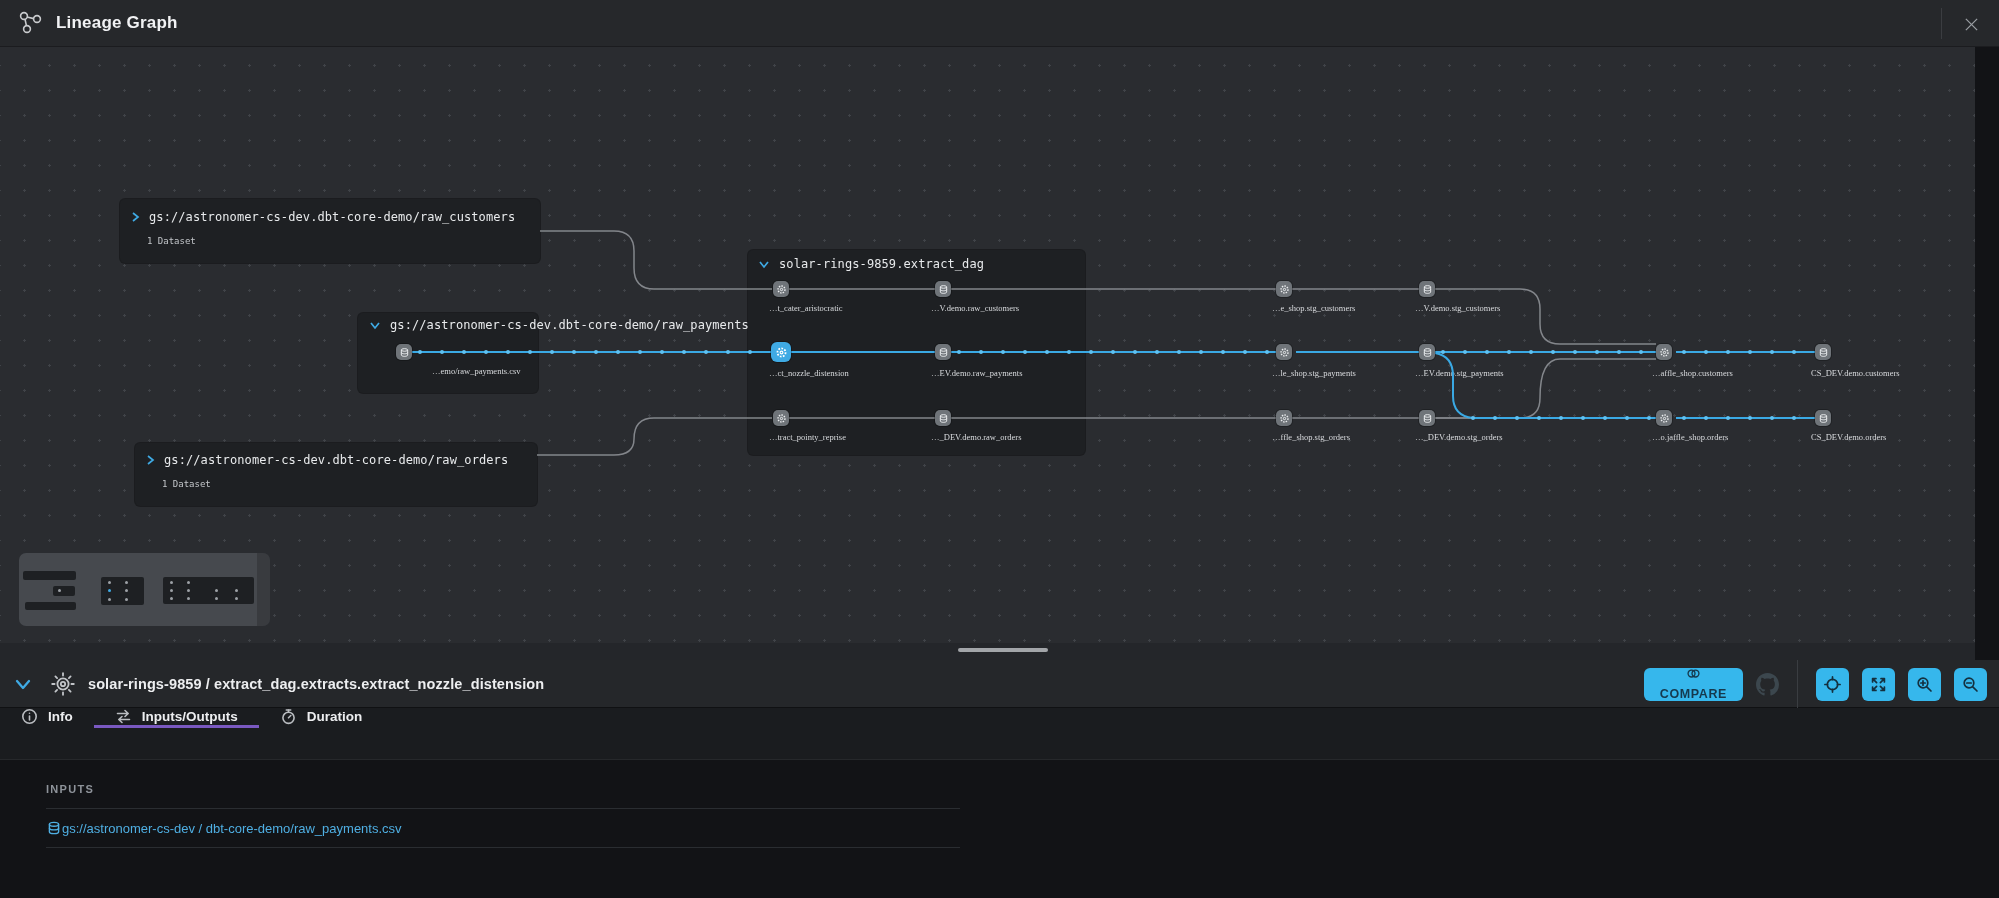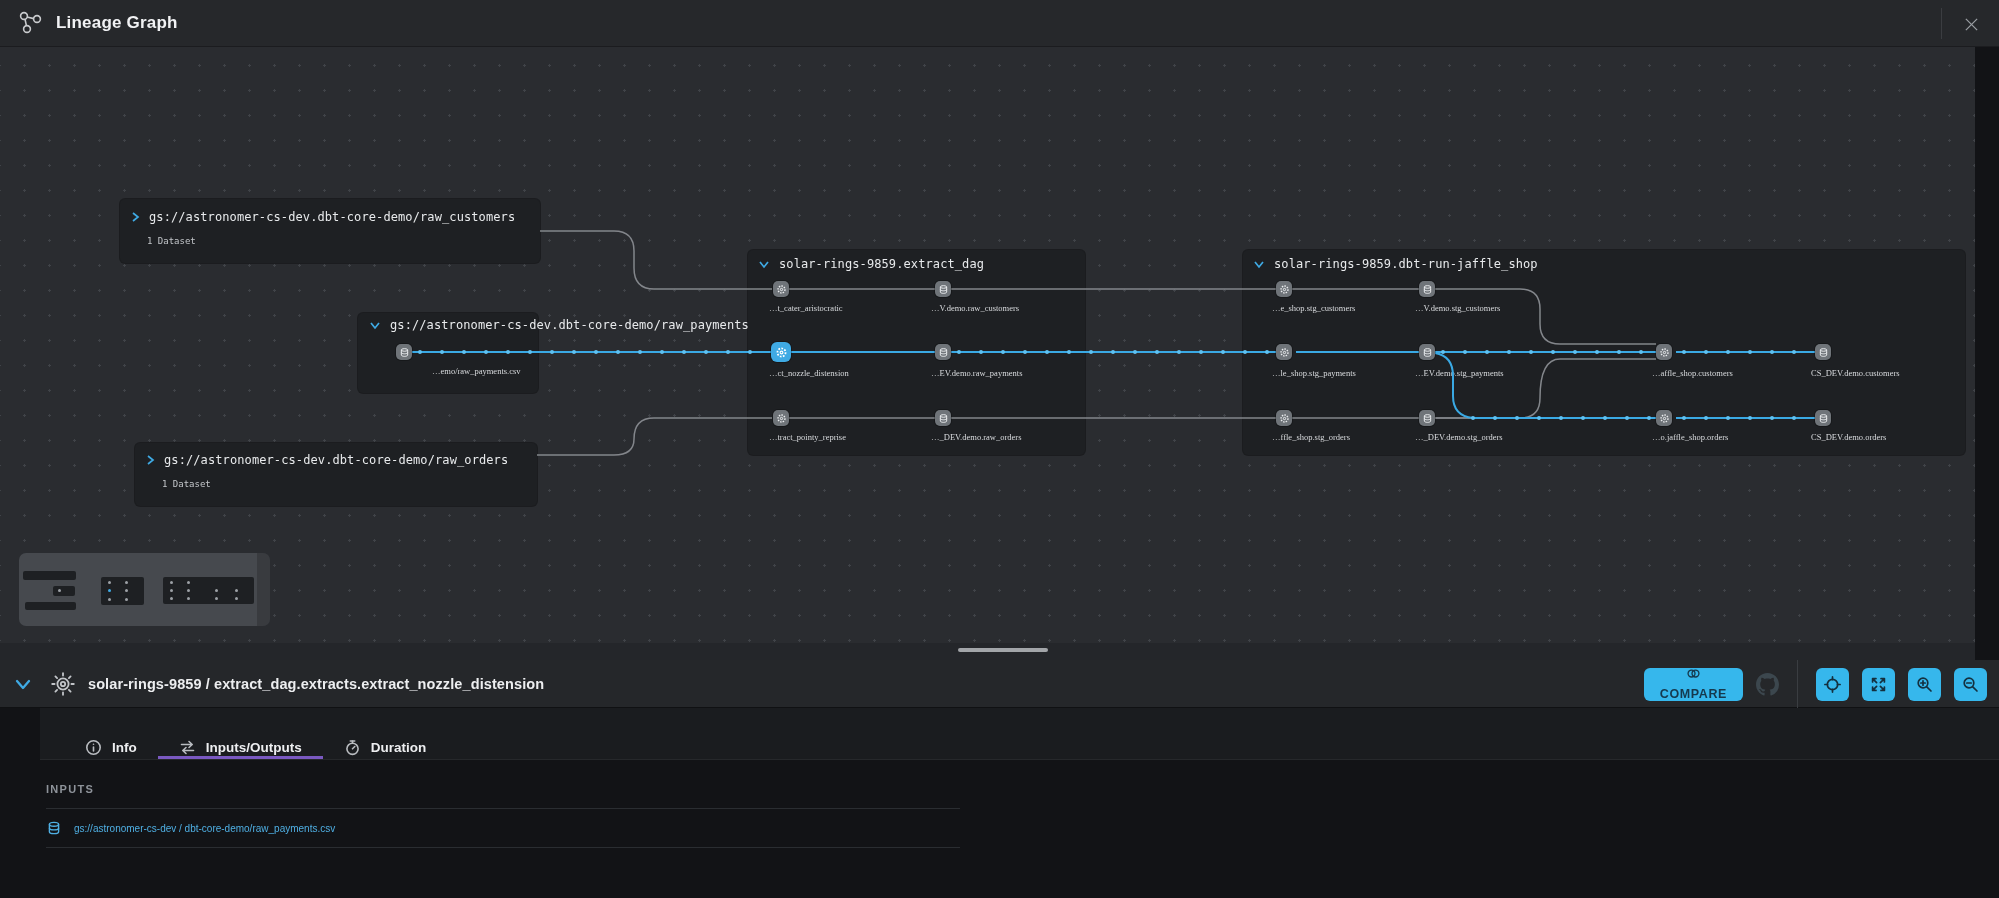--- a/index.html
+++ b/index.html
@@ -60,34 +60,34 @@
     font-size:12.5px; font-weight:bold; letter-spacing:.6px; display:flex; align-items:center; gap:8px;
     border:none; cursor:pointer;flex-direction:column;}
   .btn-compare svg { width:17px; height:14px;}
   .gh-icon { width:23px; height:23px; color:#3C474E; cursor:pointer;}
   .ph-divider { width:1px; height:48px; background:#3A3D41; margin:0 5px;}
   .sq-btn { width:33px; height:33px; border-radius:6px; background:#36B7EC; color:#14303F; border:none;
     display:flex; align-items:center; justify-content:center; cursor:pointer;}
   .sq-btn svg { width:17px; height:17px;}
 
   
-  .tabs { height:52px; background:#1A1C1F; border-bottom:1px solid #26282B; display:flex; align-items:flex-end; padding-left:24px;margin-left:40px;}
+  .tabs { height:52px; background:#1A1C1F; border-bottom:1px solid #26282B; display:flex; align-items:flex-start; }
   .tab { display:flex; align-items:center; gap:10px; padding:0 21px; color:#EDEEF0; font-size:13.5px;
     font-weight:bold; cursor:pointer; border-bottom:3px solid transparent;}
   .tab .ticon { width:17px; height:17px; color:#B9BCC0; display:flex;}
   .tab.active { border-bottom-color:#7A59C1;}
 
   
   .io-grid { display:grid; grid-template-columns:1fr 1fr; }
   .io-col { padding:23px 40px 0 46px;}
   .io-col.right { padding-left:28px;}
   .io-head { color:#8E939A; font-size:11px; font-weight:bold; letter-spacing:1.3px; padding-bottom:13px;
     border-bottom:1px solid #2A2D31;}
-  .io-row { display:flex; align-items:center; gap:12px; height:39px; border-bottom:1px solid #2A2D31;
-    color:#4FAFE3; font-size:10px; cursor:pointer;}
+  .io-row { display:flex; align-items:center; height:39px; border-bottom:1px solid #2A2D31;
+    color:#4FAFE3; font-size:13px; cursor:pointer;}
   .io-row .dbi { width:16px; height:16px; display:flex;}
   .io-row a { color:#4FAFE3; text-decoration:none;}
 </style>
 </head>
 <body>
 
 <div class="top-header">
   <svg class="hicon" viewBox="0 0 26 26" fill="none" stroke="currentColor" stroke-width="1.6">
     <circle cx="6" cy="6" r="3.4"></circle>
       <circle cx="19" cy="9" r="3.4"></circle>
@@ -144,28 +144,20 @@
       <span class="node-title mono">solar-rings-9859.extract_dag</span>
     </div>
   </div>
   <span class="grp-label" style="left:769px; top:256px;">…t_cater_aristocratic</span>
   <span class="grp-label" style="left:931px; top:256px;">…V.demo.raw_customers</span>
   <span class="grp-label" style="left:769px; top:321px;">…ct_nozzle_distension</span>
   <span class="grp-label" style="left:931px; top:321px;">…EV.demo.raw_payments</span>
   <span class="grp-label" style="left:769px; top:385px;">…tract_pointy_reprise</span>
   <span class="grp-label" style="left:931px; top:385px;">…_DEV.demo.raw_orders</span>
 
-  <div class="node-box" style="left:1243px; top:203px; width:722px; height:205px;">
-    <div class="node-head" style="left:10px; top:7px;">
-      <svg class="chev" width="12" height="9" viewBox="0 0 12 9" fill="none" stroke="#3FAAE4" stroke-width="1.7">
-          <polyline points="2,2 6,7 10,2"></polyline>
-        </svg>
-      <span class="node-title mono">solar-rings-9859.dbt-run-jaffle_shop</span>
-    </div>
-  </div>
   <span class="grp-label" style="left:1272px; top:256px;">…e_shop.stg_customers</span>
   <span class="grp-label" style="left:1415px; top:256px;">…V.demo.stg_customers</span>
   <span class="grp-label" style="left:1272px; top:321px;">…le_shop.stg_payments</span>
   <span class="grp-label" style="left:1415px; top:321px;">…EV.demo.stg_payments</span>
   <span class="grp-label" style="left:1652px; top:321px;">…affle_shop.customers</span>
   <span class="grp-label" style="left:1811px; top:321px;">CS_DEV.demo.customers</span>
   <span class="grp-label" style="left:1272px; top:385px;">…ffle_shop.stg_orders</span>
   <span class="grp-label" style="left:1415px; top:385px;">…_DEV.demo.stg_orders</span>
   <span class="grp-label" style="left:1652px; top:385px;">…o.jaffle_shop.orders</span>
   <span class="grp-label" style="left:1811px; top:385px;">CS_DEV.demo.orders</span>

